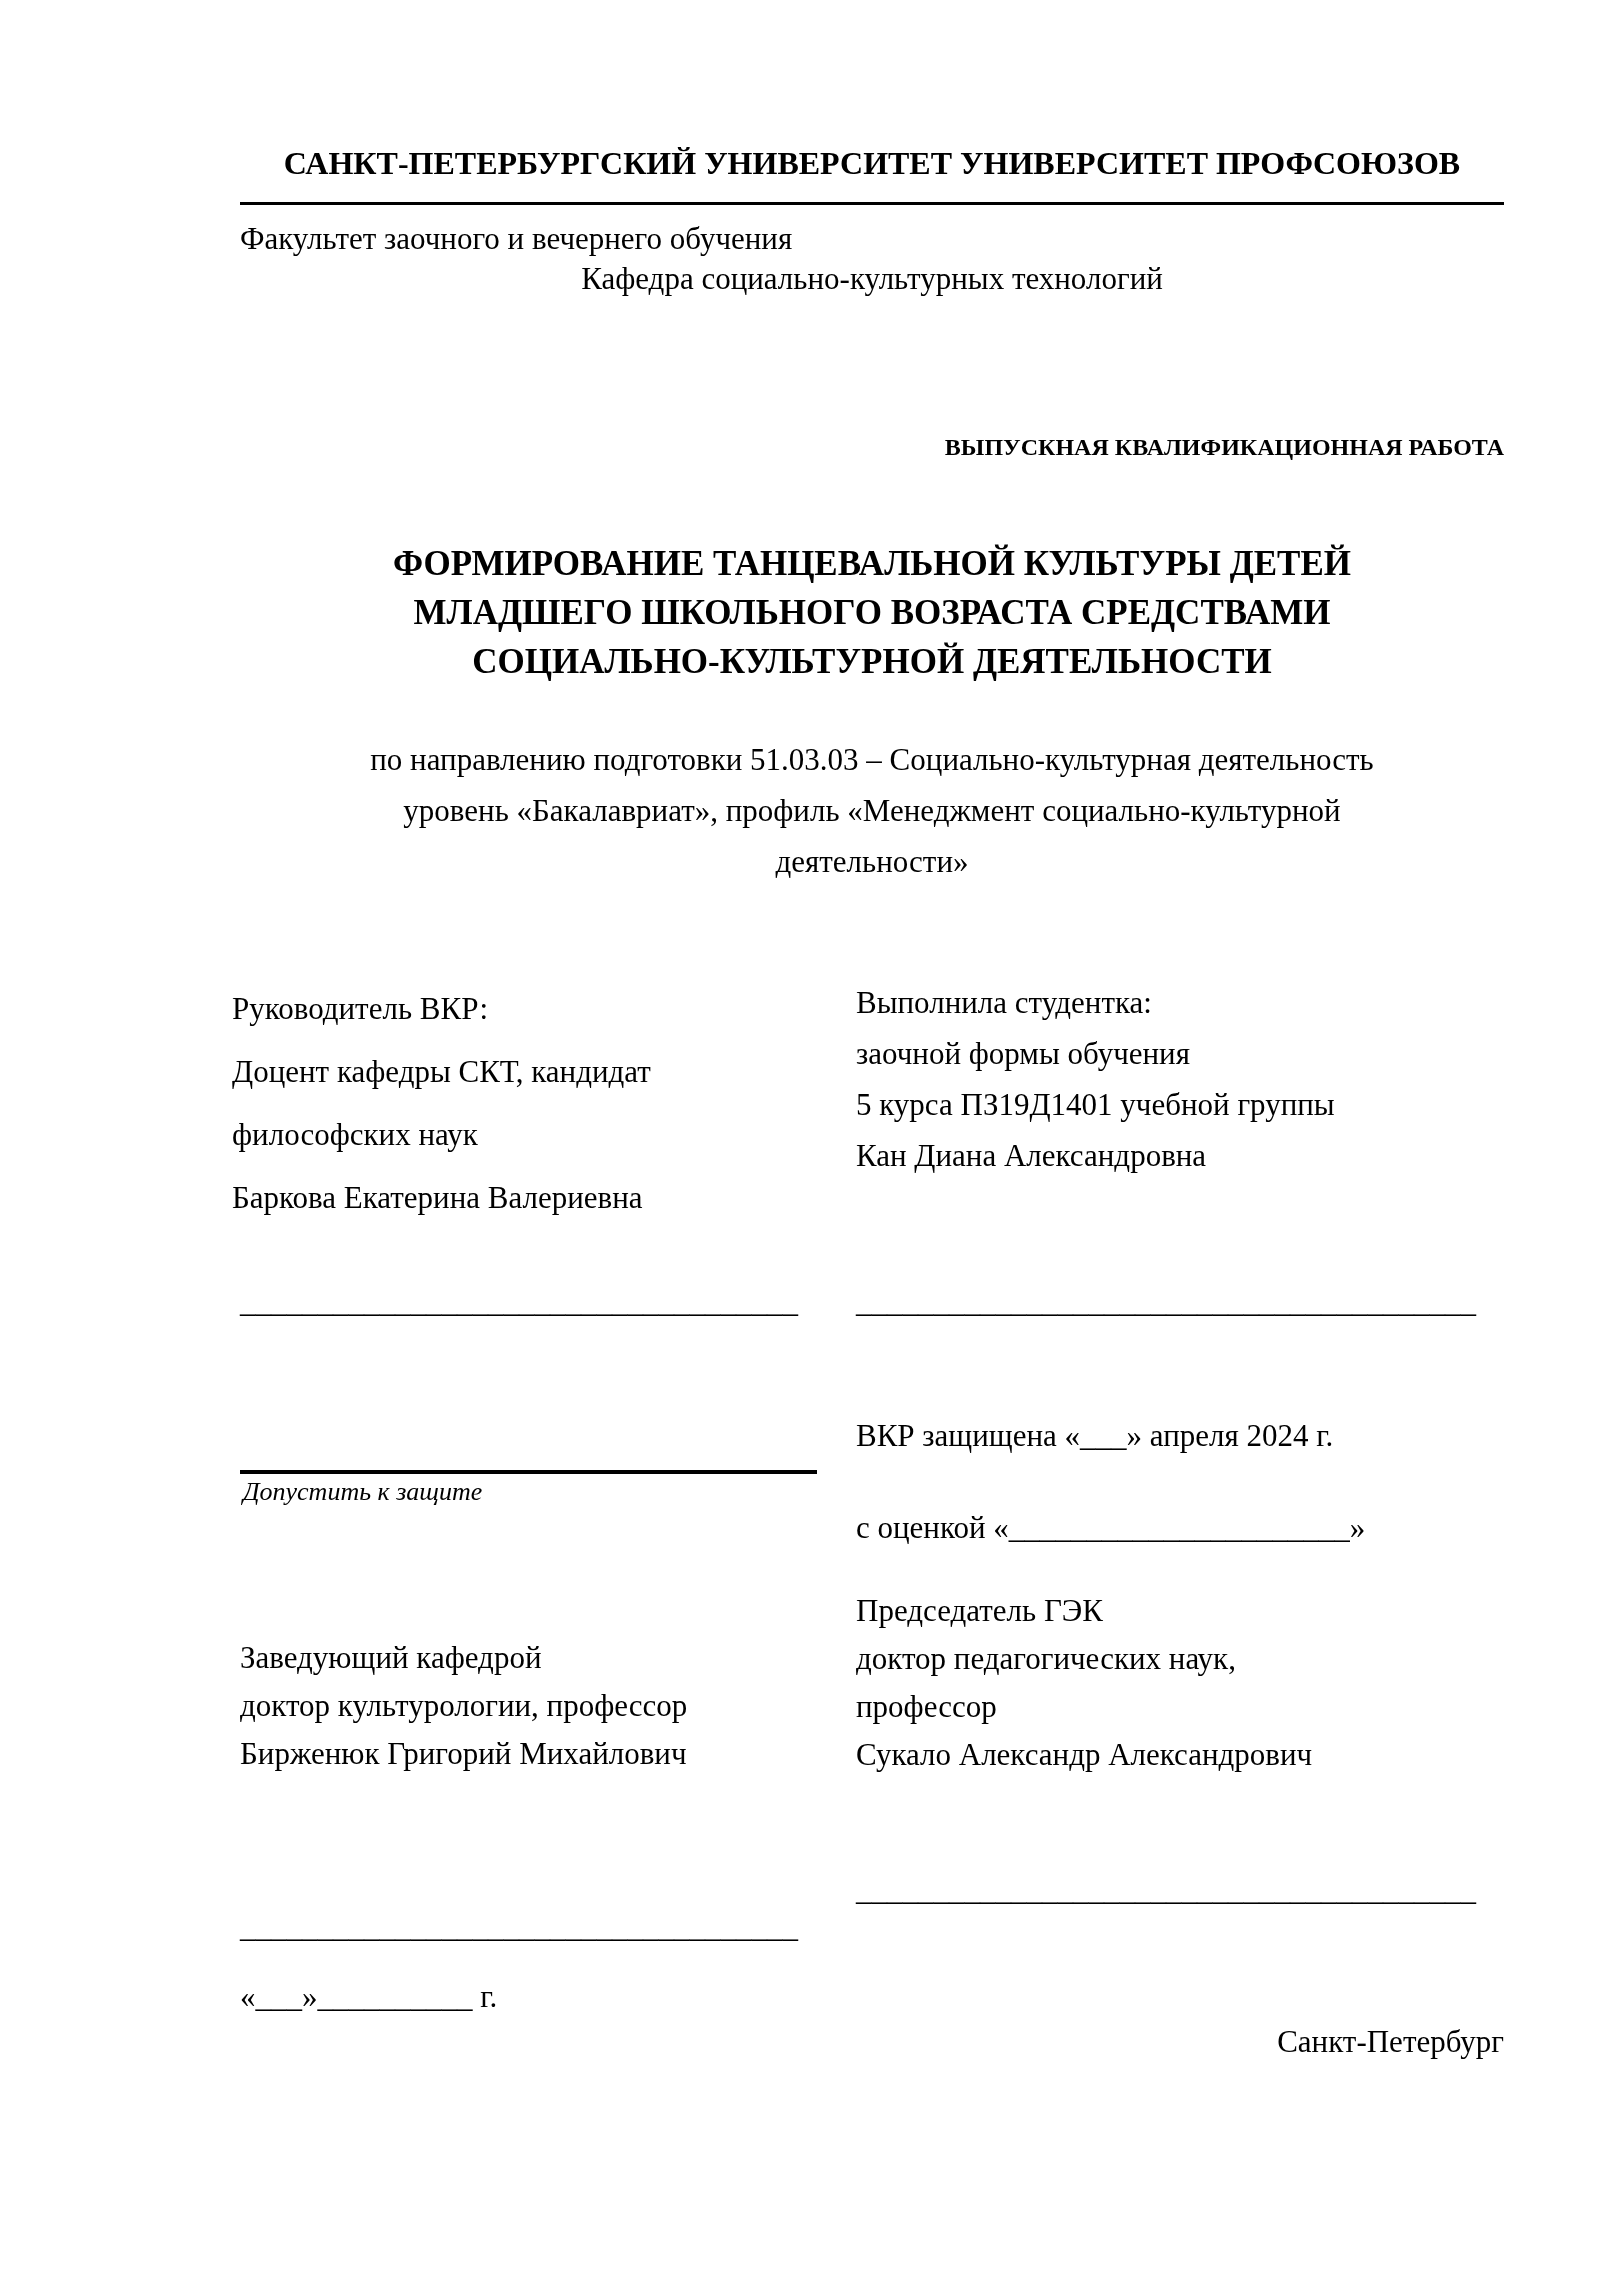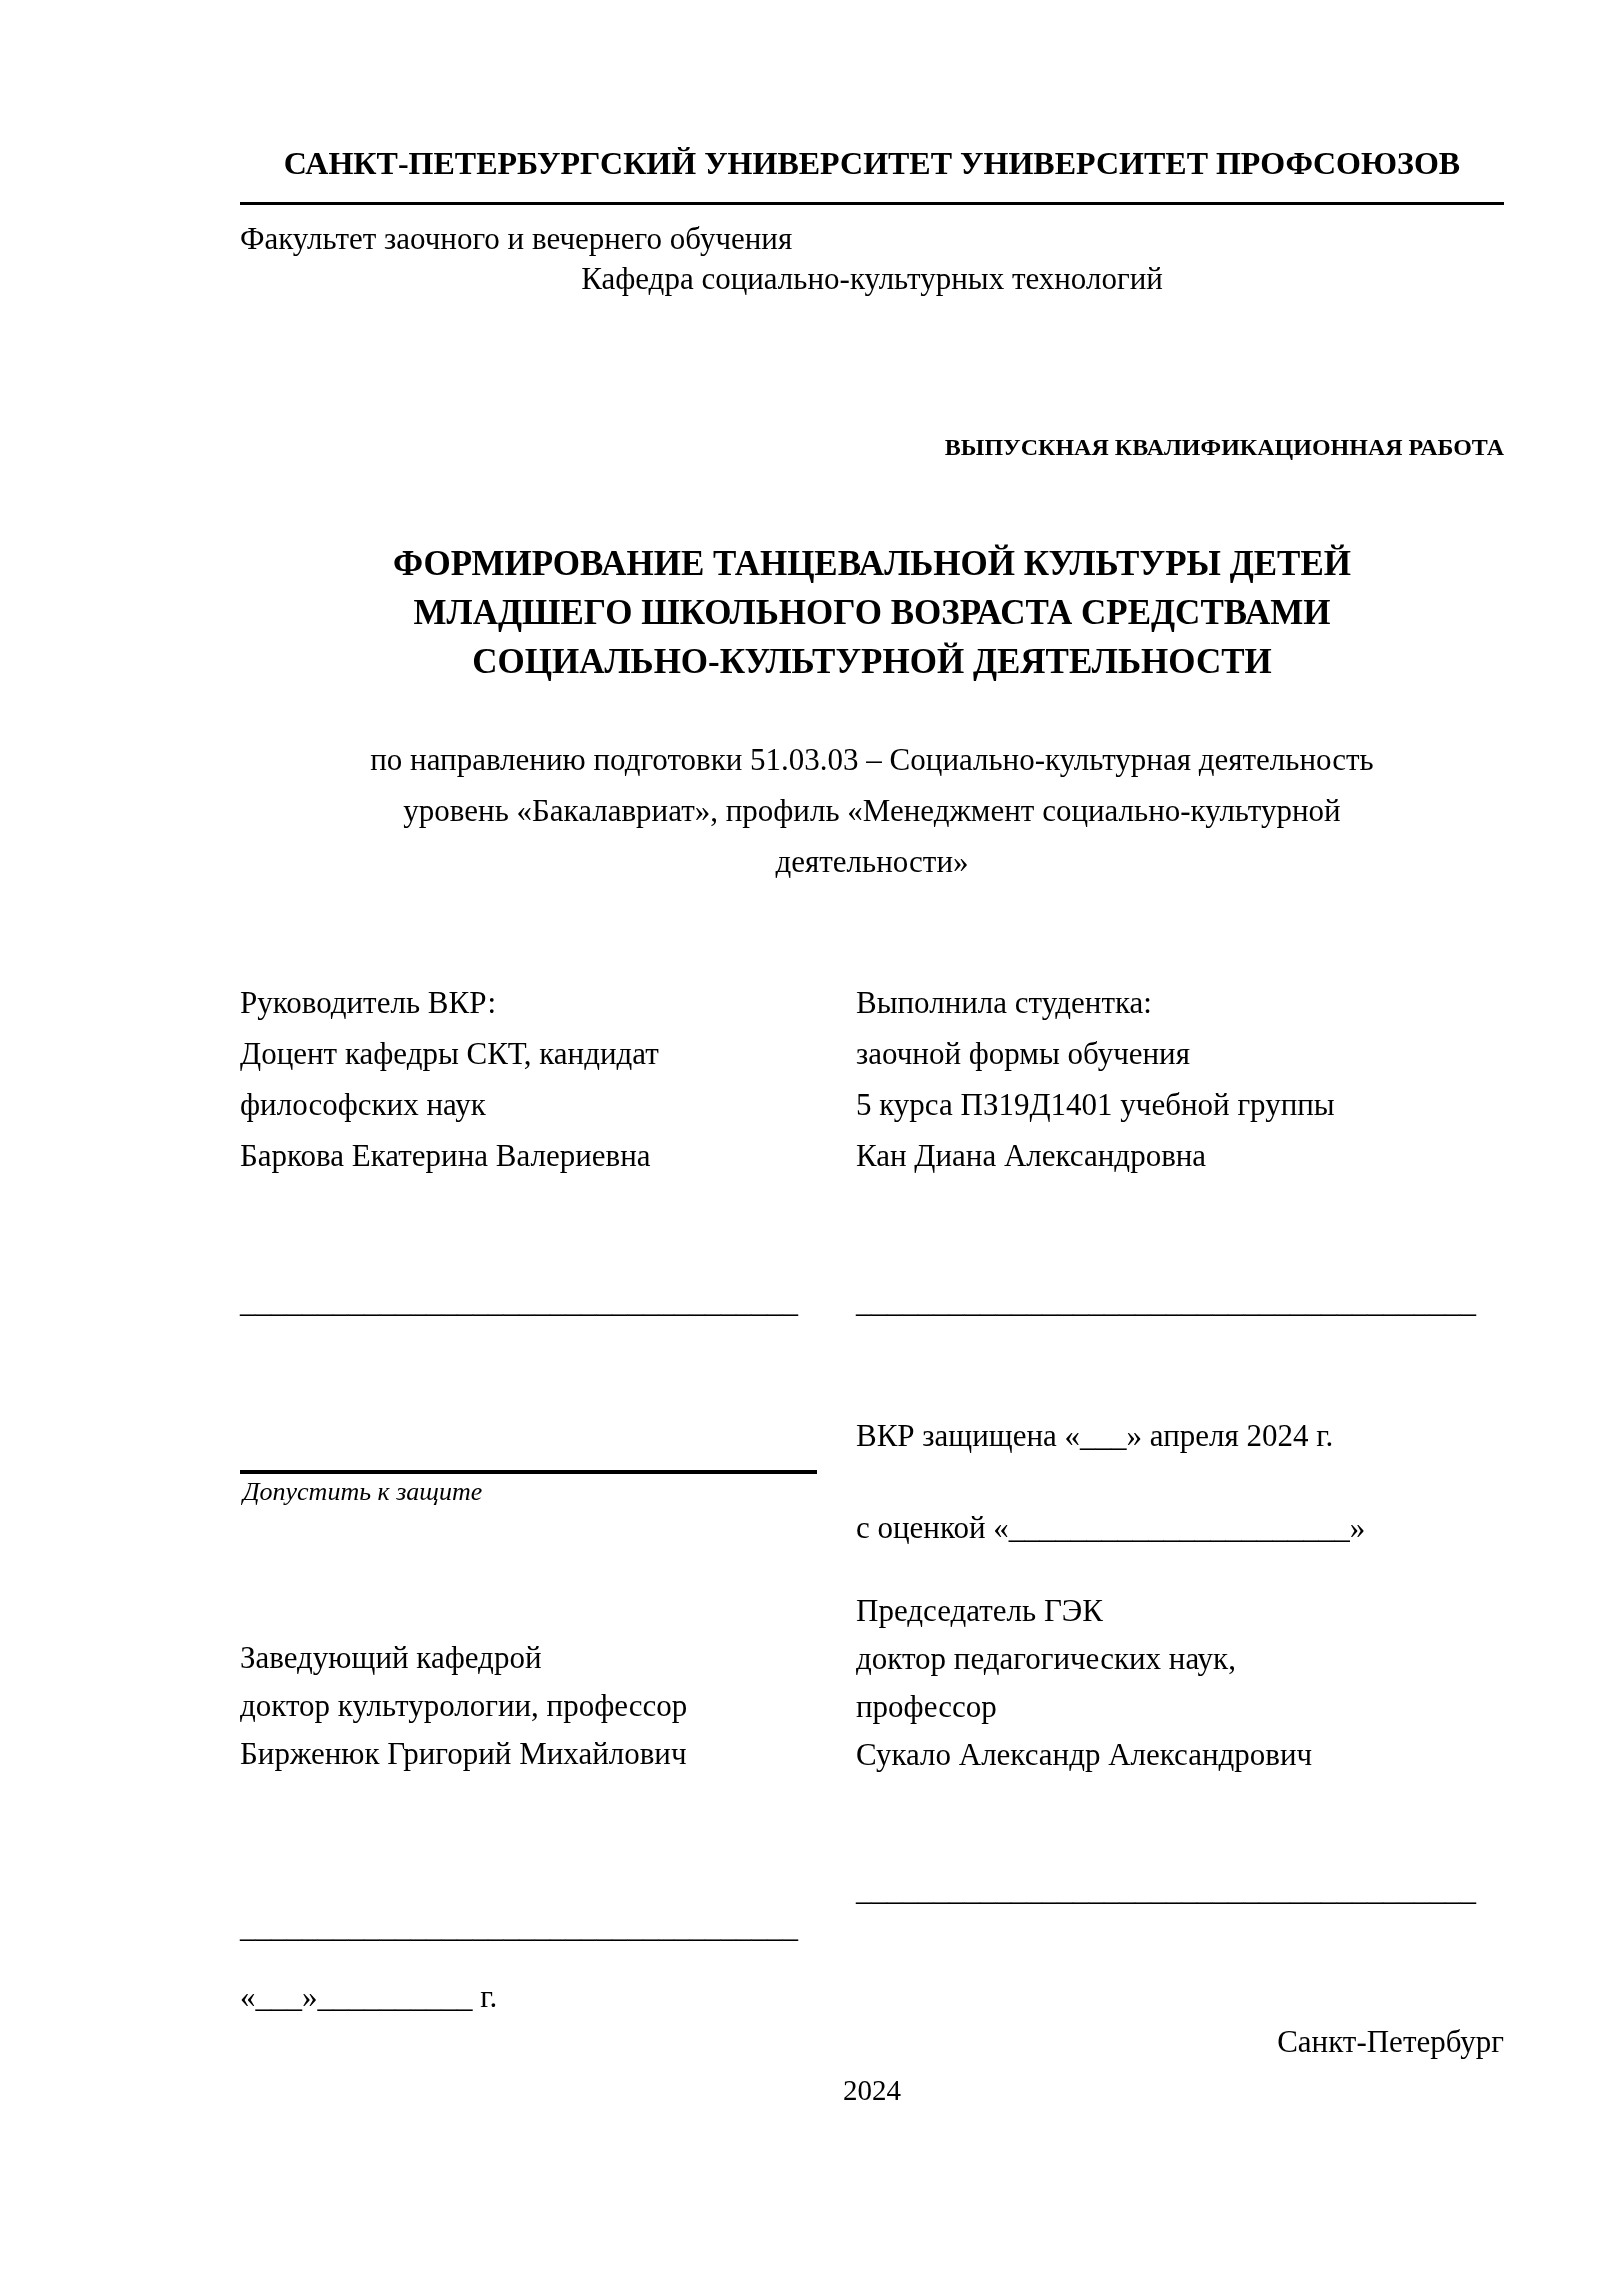--- a/index.html
+++ b/index.html
@@ -31,21 +31,21 @@
 
   .work-type  { top: 434px; left: 240px; width: 1264px; text-align: right;
                 font-weight: bold; font-size: 24px; }
 
   .thesis-title { top: 539px; left: 240px; width: 1264px; text-align: center;
                   font-weight: bold; font-size: 35px; line-height: 49px; }
 
   .program    { top: 734px; left: 240px; width: 1264px; text-align: center;
                 line-height: 51px; }
 
-  .supervisor { top: 977px; left: 240px;  width: 612px; line-height: 51px; }
+  .supervisor { top: 977px; left: 232px;  width: 612px; line-height: 63px; }
   .student    { top: 977px; left: 856px; width: 652px; line-height: 51px; }
 
   .sig-left-1  { top: 1284px; left: 240px;  width: 612px; letter-spacing: 0; }
   .sig-right-1 { top: 1284px; left: 856px; width: 652px; }
 
   .defended   { top: 1418px; left: 856px; width: 652px; }
 
   .admit-rule  { top: 1470px; left: 240px; width: 577px; height: 3.9px; background: #000; }
   .admit-label { top: 1477px; left: 243px; font-size: 26px; font-style: italic; }
 
@@ -117,16 +117,15 @@
 Бирженюк Григорий Михайлович</div>
 
   <div class="abs sig-right-2">________________________________________</div>
 
   <div class="abs sig-left-2">____________________________________</div>
 
   <div class="abs date-line">«___»__________ г.</div>
 
   <div class="abs city">Санкт-Петербург</div>
 
-  <div class="abs year">2024</div>
 
 </div>
 
 
 </body></html>

